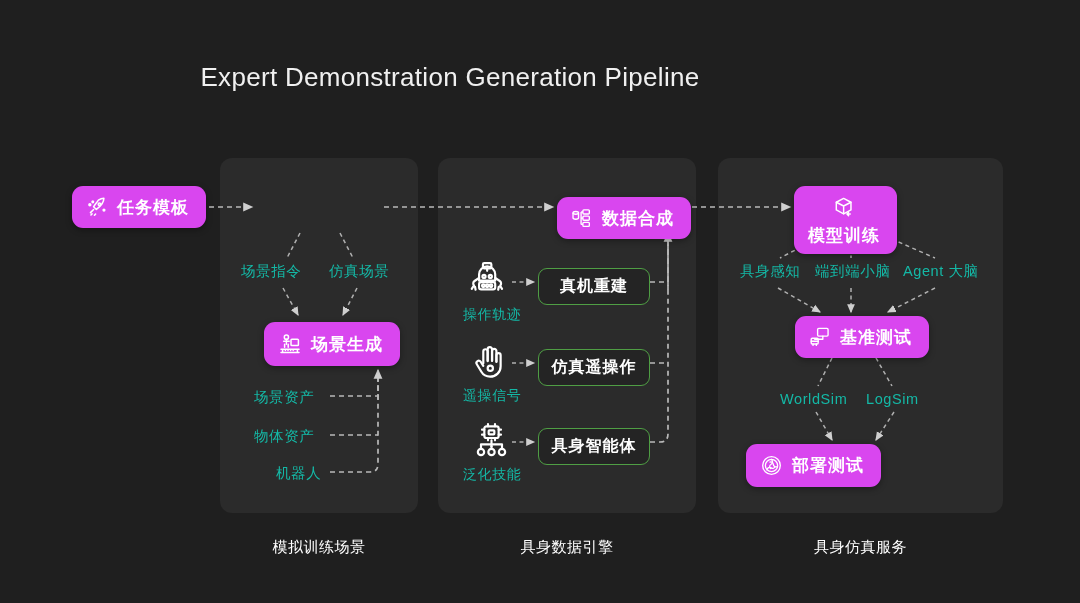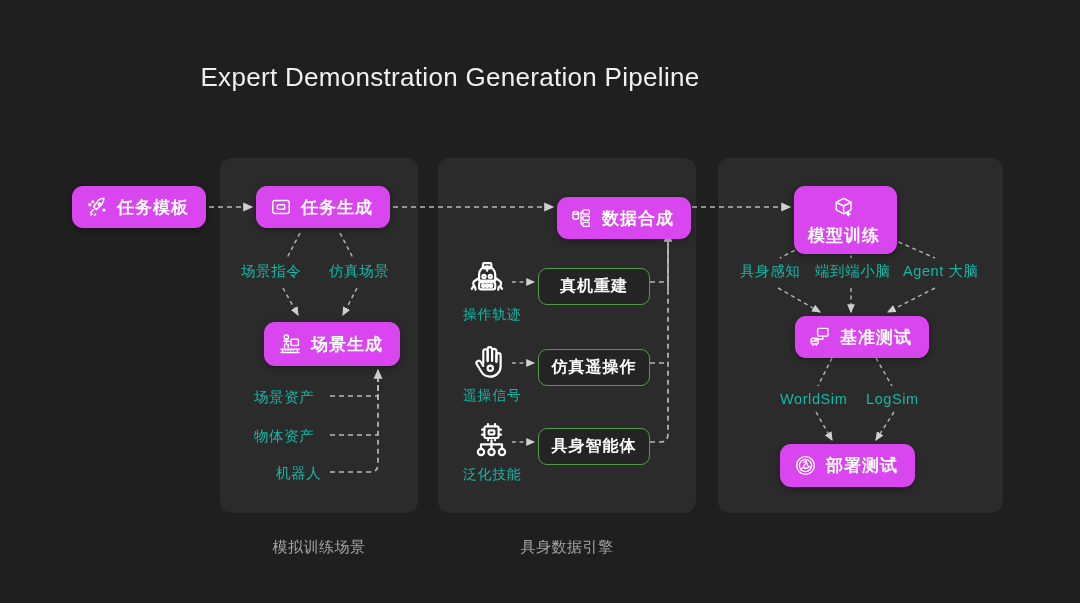--- a/index.html
+++ b/index.html
@@ -21,21 +21,21 @@
   .panel {
     position: absolute; top: 158px; height: 355px;
     background: #2b2b2b; border-radius: 12px;
   }
   #panel-left  { left: 220px; width: 198px; }
   #panel-mid   { left: 438px; width: 258px; }
   #panel-right { left: 718px; width: 285px; }
 
   .panel-caption {
     position: absolute; top: 538px; text-align: center;
-    color: #a3a3a3; font-size: 15px; letter-spacing: .5px;
+    color: #ffffff; font-size: 15px; letter-spacing: .5px;
   }
   #cap-left  { left: 220px; width: 198px; }
   #cap-mid   { left: 438px; width: 258px; }
   #cap-right { left: 718px; width: 285px; }
 
   
   .pill {
     position: absolute; display: flex; align-items: center; gap: 9px;
     background: #d946ef; border-radius: 11px;
     padding: 10px 17px 10px 14px;
@@ -137,29 +137,20 @@
         <circle cx="14.6" cy="9" r="1.3"></circle>
         <path d="M8.3 14.7l-3.4 3.4M6.6 19.5l-1.2 1.2M10.4 19.8l-1.2 1.2"></path>
         <circle cx="4.2" cy="9.6" r="1"></circle>
           <circle cx="7.4" cy="6.4" r=".8"></circle>
         <circle cx="19.6" cy="15.4" r=".9"></circle>
       </svg>
     </span>
     <span class="lbl">任务模板</span>
   </div>
 
-  <div class="pill" style="left:256px; top:186px;">
-    <span>
-      <svg width="22" height="22" viewBox="0 0 24 24" fill="none" stroke="#fff" stroke-width="1.6">
-        <rect x="3" y="5" width="18" height="14" rx="2.4"></rect>
-        <rect x="8" y="9.6" width="8" height="4.8" rx="1"></rect>
-      </svg>
-    </span>
-    <span class="lbl">任务生成</span>
-  </div>
 
   <div class="lab" style="left:241px; top:262px;">场景指令</div>
   <div class="lab" style="left:329px; top:262px;">仿真场景</div>
 
   <div class="pill" style="left:264px; top:322px;">
     <span>
       <svg width="24" height="24" viewBox="0 0 24 24" fill="none" stroke="#fff" stroke-width="1.5" stroke-linecap="round" stroke-linejoin="round">
         <circle cx="8.4" cy="5.2" r="2.1"></circle>
         <path d="M8.4 7.3v5M5.6 9.3h5.6M6.6 12.3v3M10.2 12.3v3"></path>
         <rect x="13" y="7.2" width="7.4" height="6.4" rx=".9"></rect>
@@ -256,29 +247,30 @@
         <rect x="2.4" y="13.4" width="7.6" height="6.2" rx="1.1"></rect>
         <path d="M2.4 16.6h7.6M4.4 19.6v1.6M8 19.6v1.6"></path>
       </svg>
     </span>
     <span class="lbl">基准测试</span>
   </div>
 
   <div class="lab" style="left:780px; top:391px;">WorldSim</div>
   <div class="lab" style="left:866px; top:391px;">LogSim</div>
 
-  <div class="pill" style="left:780px; top:444px;text-align:center;">
+  <div class="pill" style="left:746px; top:444px;text-align:center;">
     <span>
       <svg width="23" height="23" viewBox="0 0 24 24" fill="none" stroke="#fff" stroke-width="1.4" stroke-linecap="round" stroke-linejoin="round">
         <circle cx="12" cy="12" r="9.2"></circle>
         <circle cx="12" cy="12" r="6.4"></circle>
         <path d="M12 5.6c1.6 2 1.3 4.2-.6 5.4-1.6 1-1.8 2.8-.4 4.1"></path>
         <path d="M18.2 13.2c-2.4.9-4.2-.4-4.4-2.6-.2-1.9-1.8-2.8-3.4-2.1"></path>
         <path d="M7.2 16.6c.6-2.4 2.7-3.2 4.4-2.1 1.5 1 3.1.5 3.8-1"></path>
       </svg>
     </span>
     <span class="lbl">部署测试</span>
   </div>
 
   <div class="panel-caption" id="cap-left">模拟训练场景</div>
   <div class="panel-caption" id="cap-mid">具身数据引擎</div>
+  <div class="panel-caption" id="cap-right">具身仿真服务</div>
 
 </div>
 
 </body></html>

